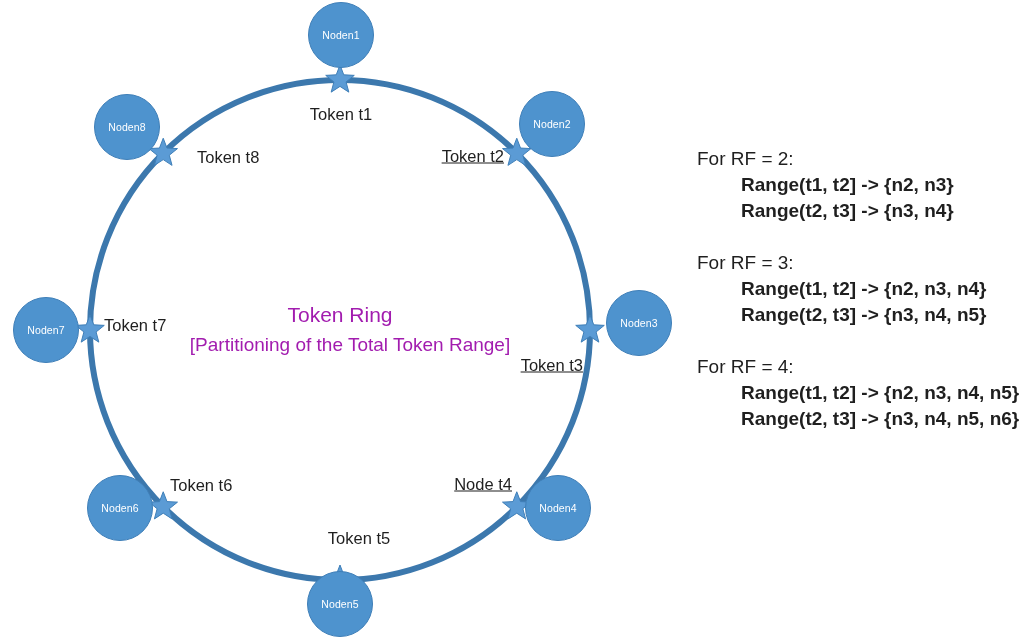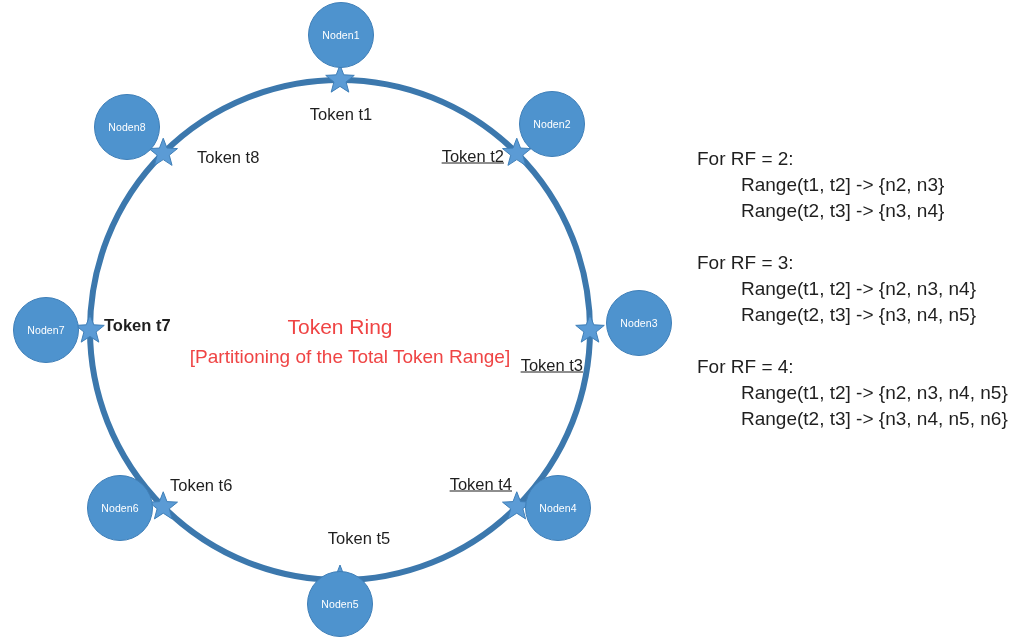--- a/index.html
+++ b/index.html
@@ -53,24 +53,24 @@
     z-index: 5;
   }
   .token-label.right  { transform: translate(0, -50%); }
   .token-label.left   { transform: translate(-100%, -50%); text-decoration: underline; }
   .token-label.center { transform: translate(-50%, -50%); }
 
   
   #ring-caption {
     position: absolute;
     left: 340px;
-    top: 342px;
+    top: 330px;
     transform: translate(-50%, -50%);
     text-align: center;
-    color: #ef4444;
+    color: #a21caf;
     white-space: nowrap;
     z-index: 3;
   }
   #ring-caption .caption-title {
     font-size: 21px;
     line-height: 30px;
   }
   #ring-caption .caption-subtitle {
     font-size: 19px;
     line-height: 30px;
@@ -87,20 +87,21 @@
     font-size: 19px;
     line-height: 26px;
     z-index: 6;
   }
   .legend-group { margin-bottom: 26px; }
   .legend-group:last-child { margin-bottom: 0; }
   .legend-heading { white-space: nowrap; }
   .legend-rule {
     padding-left: 44px;
     white-space: nowrap;
+    font-weight: bold;
   }
 </style>
 </head>
 <body>
 
 <svg id="ring-canvas" viewBox="0 0 680 642">
   <circle id="ring-circle" cx="340" cy="330" r="250" fill="none" stroke="#3C78AD" stroke-width="6"></circle>
   <g id="star-group">
       <path d="M340.00,65.00L343.76,74.82L354.27,75.36L346.09,81.98L348.82,92.14L340.00,86.40L331.18,92.14L333.91,81.98L325.73,75.36L336.24,74.82Z" fill="#5B9BD5" stroke="#3F7FB8" stroke-width="1"></path>
       <path d="M516.78,138.22L520.54,148.05L531.04,148.59L522.86,155.20L525.59,165.36L516.78,159.62L507.96,165.36L510.69,155.20L502.51,148.59L513.01,148.05Z" fill="#5B9BD5" stroke="#3F7FB8" stroke-width="1"></path>
@@ -145,24 +146,24 @@
     <div class="node" style="left: 94px; top: 94px; background: rgb(78, 147, 206);">
       <span>Node</span>
       <span>n8</span>
     </div>
   </div>
 
 <div id="token-label-layer">
     <div class="token-label center" style="left: 341px; top: 105px; color: rgb(31, 31, 31); margin-top: 9px;">Token t1</div>
     <div class="token-label left" style="left: 504px; top: 156px; color: rgb(31, 31, 31);">Token t2</div>
     <div class="token-label left" style="left: 583px; top: 325px; color: rgb(31, 31, 31); margin-top: 40px;">Token t3</div>
-    <div class="token-label left" style="left: 512px; top: 484px; color: rgb(31, 31, 31);">Token t4</div>
+    <div class="token-label left" style="left: 512px; top: 484px; color: rgb(31, 31, 31);">Node t4</div>
     <div class="token-label center" style="left: 359px; top: 538px; color: rgb(31, 31, 31);">Token t5</div>
     <div class="token-label right" style="left: 170px; top: 485px; color: rgb(31, 31, 31);">Token t6</div>
-    <div class="token-label right" style="left: 104px; top: 325px; color: rgb(31, 31, 31); font-weight: bold;">Token t7</div>
+    <div class="token-label right" style="left: 104px; top: 325px; color: rgb(31, 31, 31);">Token t7</div>
     <div class="token-label right" style="left: 170px; top: 157px; color: rgb(31, 31, 31); padding-left: 27px;">Token t8</div>
   </div>
 
 <div id="ring-caption">
   <div class="caption-title">Token Ring</div>
   <div class="caption-subtitle">[Partitioning of the Total Token Range]</div>
 </div>
 
 <div id="legend">
     <div class="legend-group">

